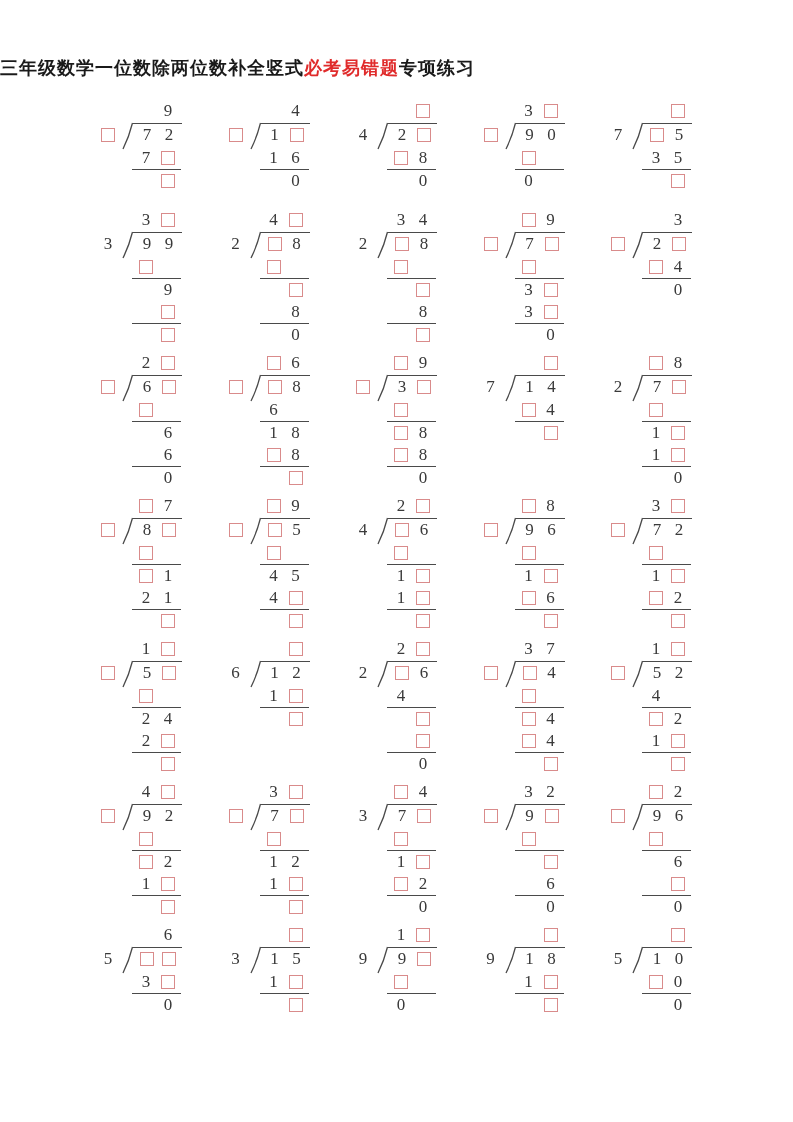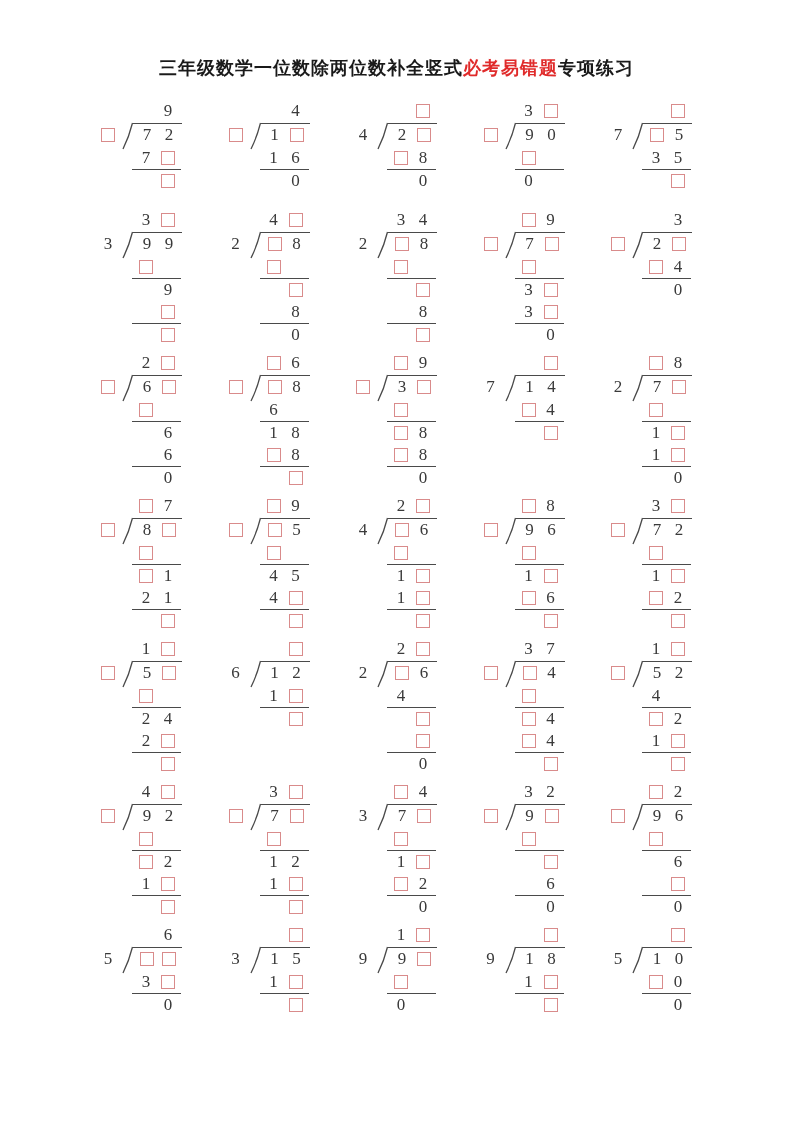--- a/index.html
+++ b/index.html
@@ -3,21 +3,21 @@
 <meta charset="utf-8">
 <style>
   * { margin:0; padding:0; box-sizing:border-box; }
   html,body { background:#ffffff; }
   .page {
     width:793px; height:1122px; margin:0 auto; background:#ffffff;
     font-family:"Liberation Serif","DejaVu Serif",serif; color:#3a3a3a;
     overflow:hidden; position:relative;
   }
   .title {
-    padding-top:56px; text-align:center;
+    padding-top:56px; 
     font-family:"Liberation Sans","DejaVu Sans",sans-serif;
     font-weight:bold; font-size:18px; color:#1a1a1a; letter-spacing:1px;
   }
   .title .hl { color:#e02b2b; }
   .sheet { padding:20px 100px 0 95px; }
   .sheet-row { display:flex; justify-content:space-between; }
   .sheet-row { margin-bottom:6px; }
   .sheet-row:first-child { margin-bottom:17px; }
   .sheet-row:last-child { margin-bottom:0; }
   .problem { width:88px; flex:0 0 88px; }

